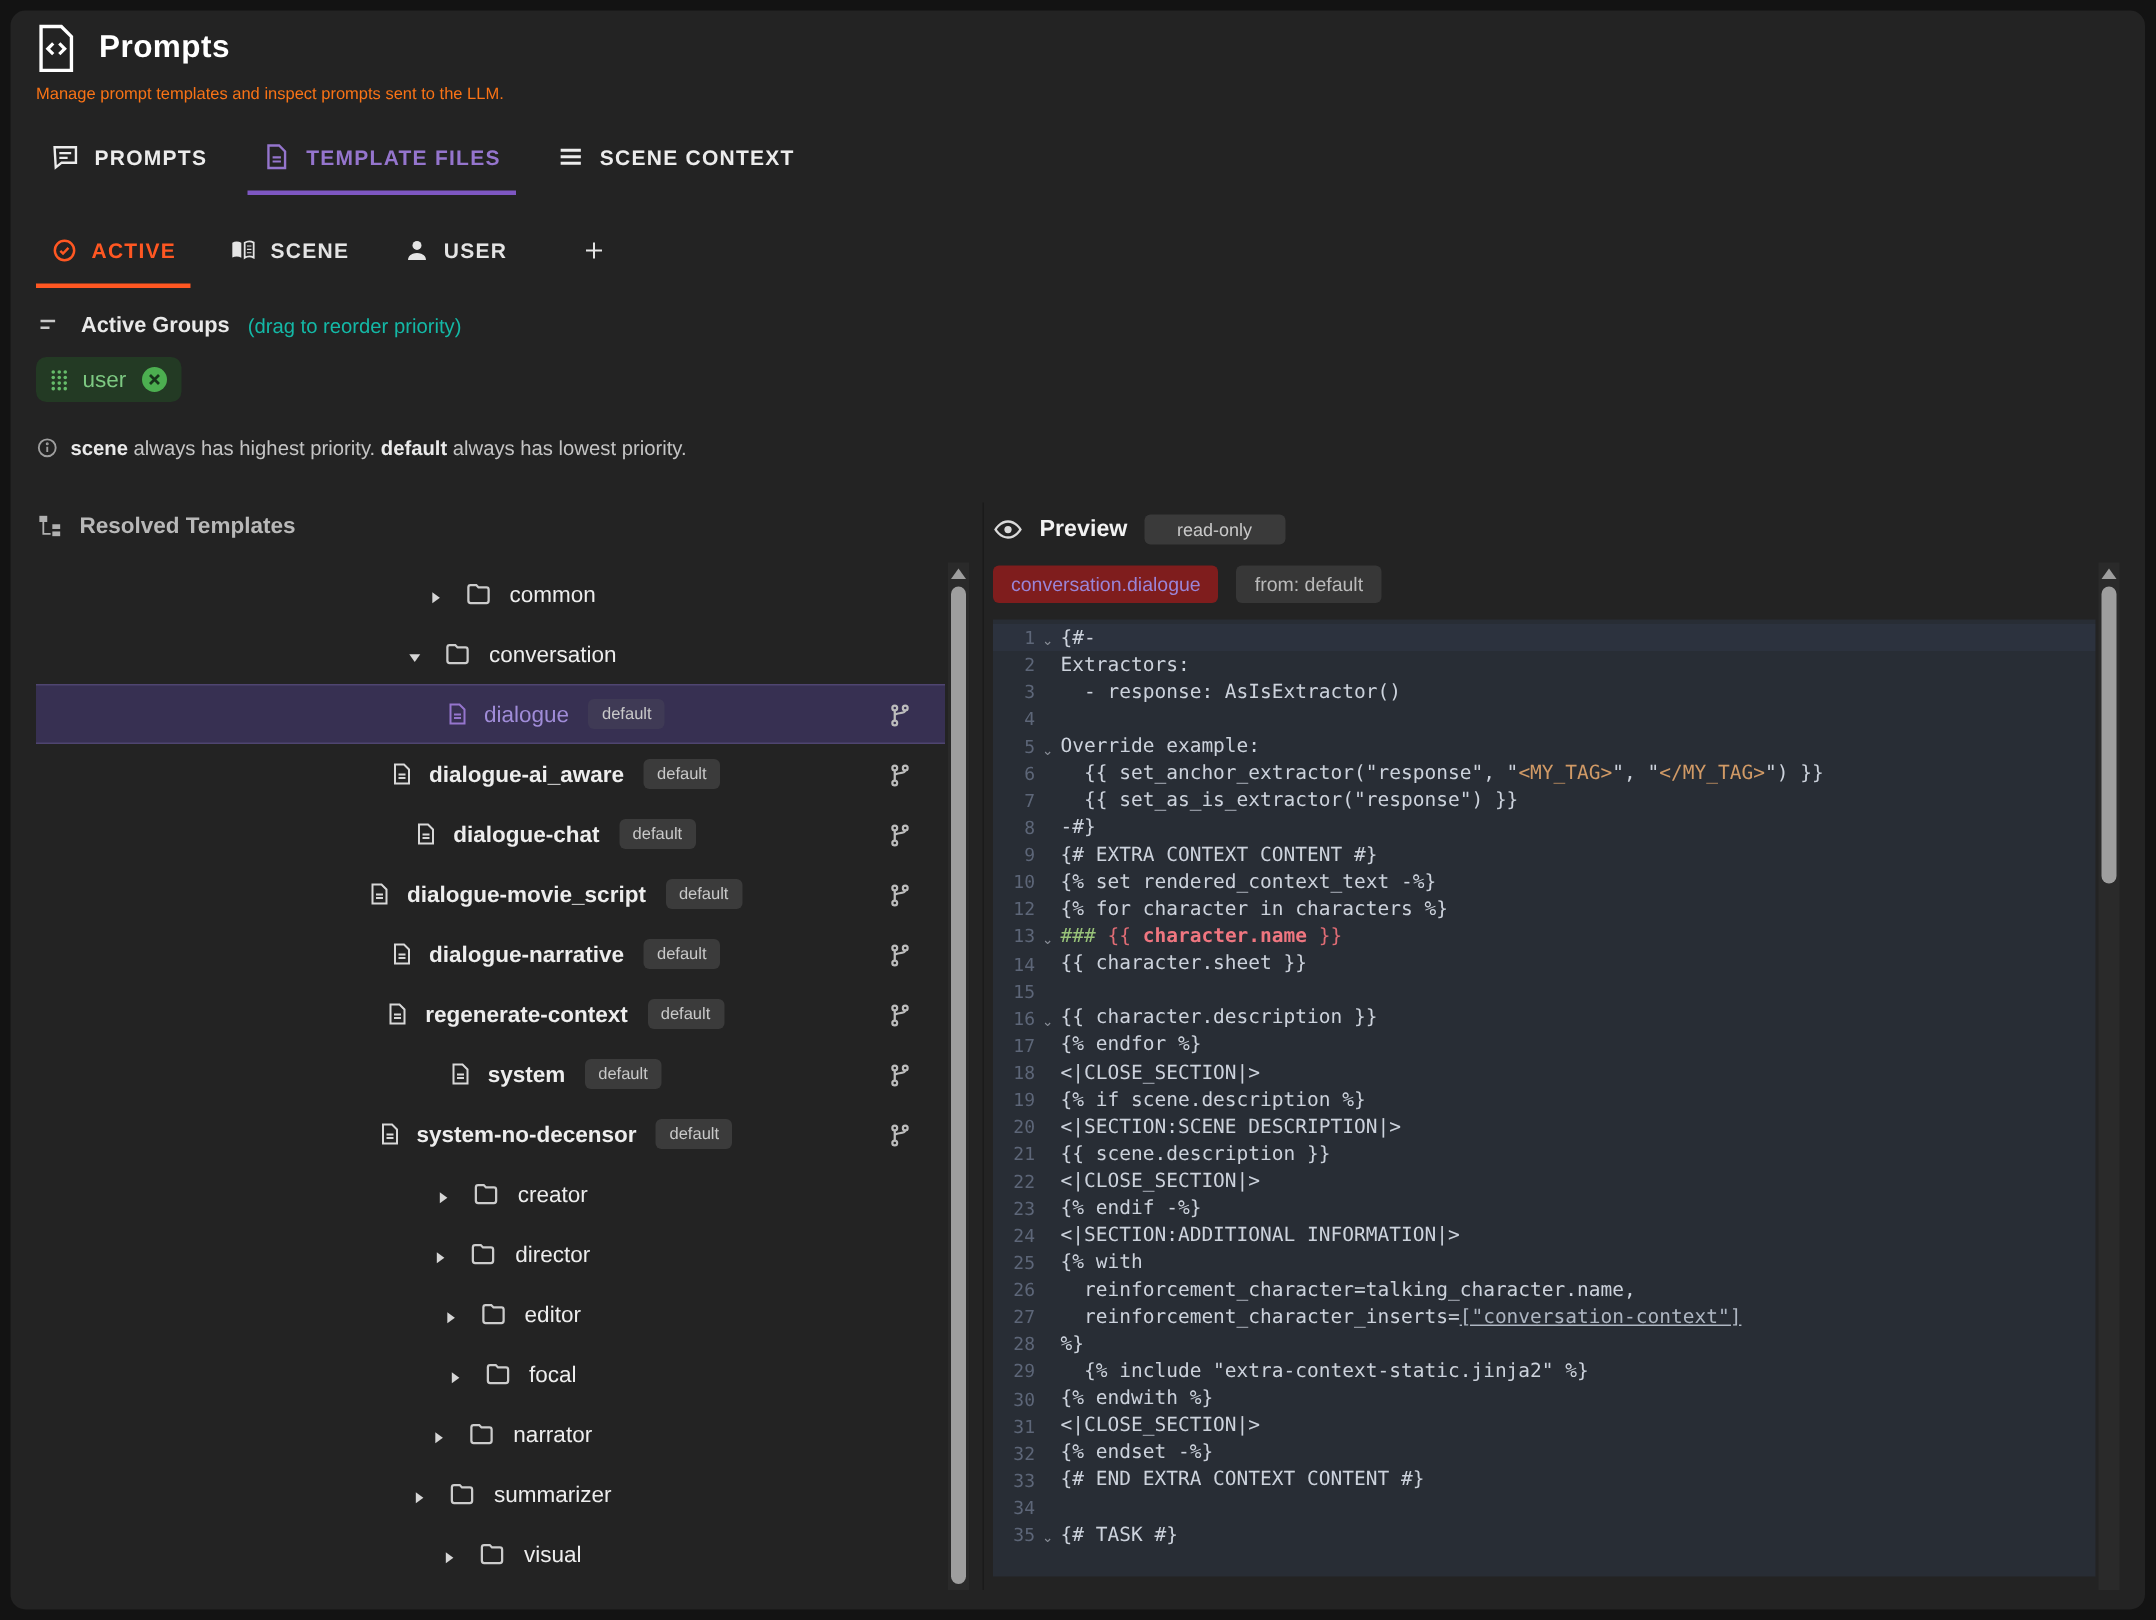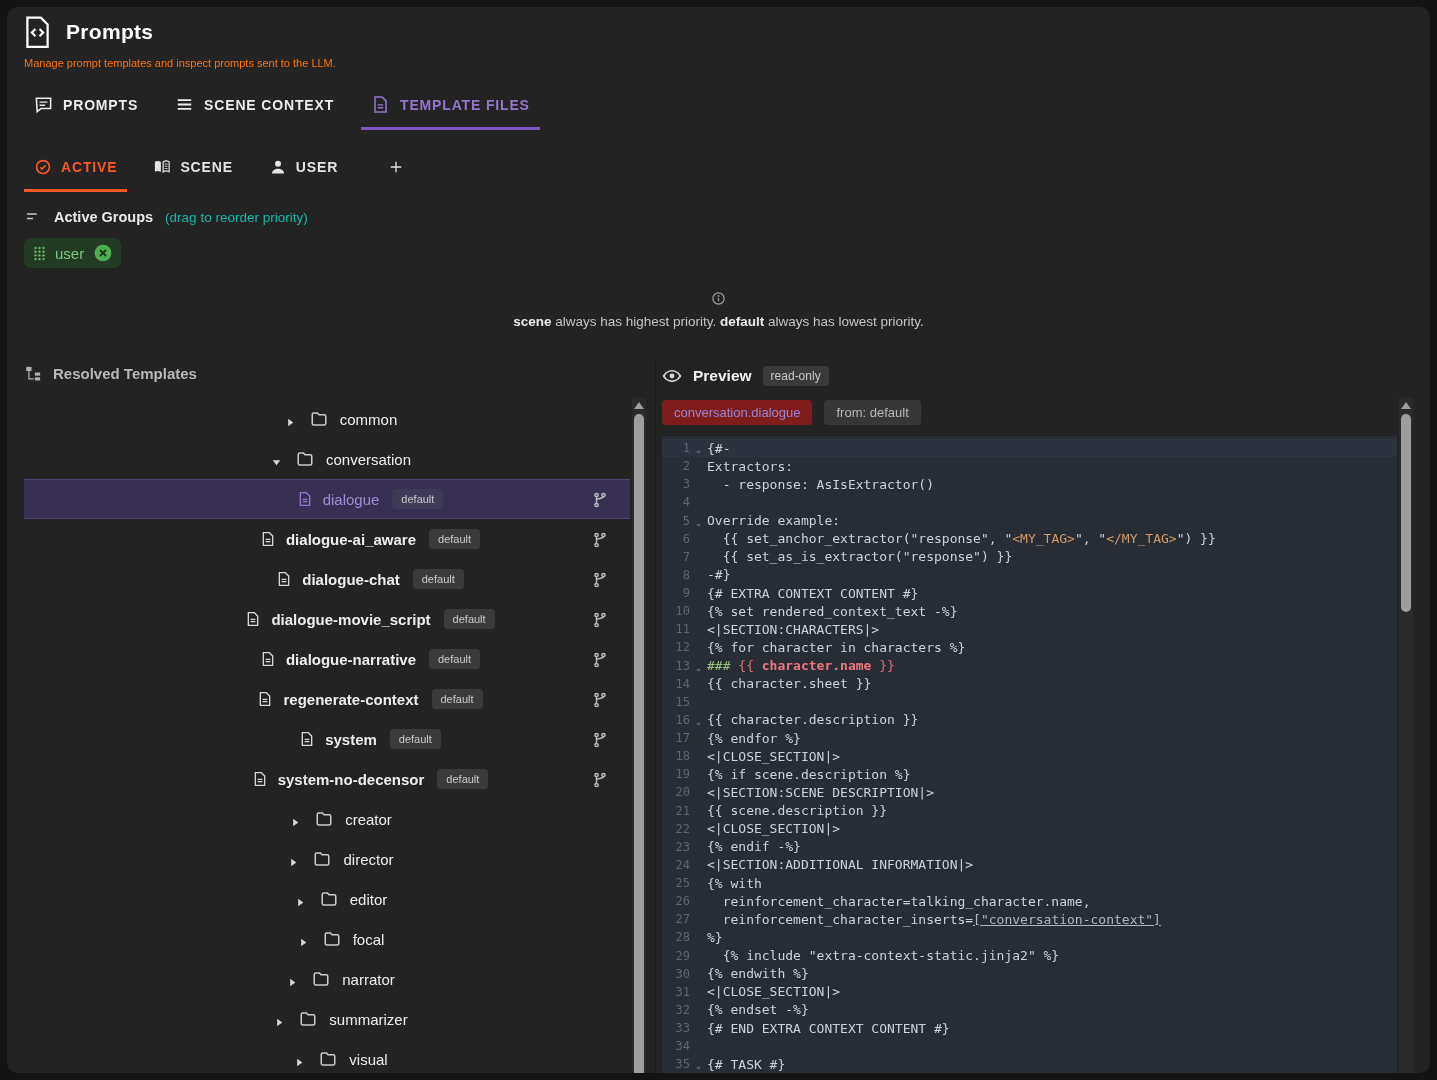--- a/index.html
+++ b/index.html
@@ -34,21 +34,21 @@
   .groups-head { margin-top:16px; display:flex; align-items:center; gap:12px; }
   .groups-head svg { width:18px; height:18px; color:#c9c9c9; }
   .groups-title { font-size:14.5px; font-weight:bold; color:#e9e9e9; }
   .groups-hint { font-size:13.5px; color:#14b8a6; }
   .chip-row { margin-top:12px; display:flex; }
   .group-chip { display:flex; align-items:center; gap:9px; background:#233a24; border-radius:7px;
                 padding:5px 8px 5px 9px; cursor:grab; }
   .group-chip .drag { width:13px; height:15px; color:#66bb6a; }
   .group-chip .chip-label { color:#7dc982; font-size:15px; }
   .group-chip .x-circle { width:20px; height:20px; cursor:pointer; }
-  .note { margin-top:23px; display:flex; align-items:center; gap:8px; font-size:13.5px; color:#c4c4c4;flex-direction:column; }
+  .note { margin-top:23px; display:flex; align-items:center; gap:8px; font-size:13.5px; color:#c4c4c4; }
   .note svg { width:15px; height:15px; color:#9e9e9e; flex:0 0 auto; }
   .note b { color:#eaeaea; }
 
   
   .main { margin-top:29px; display:flex; align-items:stretch; height:725px; }
   .left-panel { width:622px; position:relative; }
   .v-divider { width:1px; background:#1a1a1a; margin:0 6px 0 9px; }
   .right-panel { flex:1; position:relative; }
 
   .panel-head { margin-top:7px; display:flex; gap:11px; height:22px; }
@@ -79,21 +79,21 @@
                     border-left:5px solid transparent; border-right:5px solid transparent;
                     border-bottom:7px solid #9e9e9e; }
   .sbar .thumb { position:absolute; left:2px; right:2px; background:#9e9e9e; border-radius:5px; }
   .tree-sbar .thumb { top:16px; bottom:4px; }
   .prev-sbar .thumb { top:16px; height:198px; }
 
   
   .preview-head { margin-top:7px; display:flex; align-items:center; gap:11px; height:22px; }
   .preview-head svg { width:20px; height:20px; color:#dadada; }
   .preview-title { font-size:15.5px; font-weight:bold; color:#f2f2f2; }
-  .ro-badge { background:#3a3a3a; color:#c9c9c9; font-size:12px; padding:3px 8px; border-radius:4px; }
+  .ro-badge { background:#3a3a3a; color:#c9c9c9; font-size:12px; padding:3px 22px; border-radius:4px; }
   .pchips { margin-top:13px; display:flex; gap:12px; }
   .pchip { font-size:13px; padding:5px 12px; border-radius:4px; }
   .pchip.file-chip { background:#7f1d1d; color:#9b84d6; }
   .pchip.src-chip { background:#373737; color:#b9b9b9; }
 
   .editor { margin-top:11px; height:638px; margin-right:16px; background:#282d35;
             overflow:hidden; padding-top:3px; position:relative; cursor:text; }
   .cl { height:18.14px; display:flex; align-items:center; }
   .cl.hl { background:#2c323e; }
   .ln { width:28px; text-align:right; color:#5d6678; font-family:"DejaVu Sans Mono", monospace;
@@ -125,32 +125,32 @@
     <div class="subtitle">Manage prompt templates and inspect prompts sent to the LLM.</div>
 
     <div class="tabs">
       <div class="tab">
         <svg viewBox="0 0 24 24" fill="none" stroke="currentColor" stroke-width="2">
           <path d="M3 4h18v13H9l-5 4z"></path>
             <path d="M7 9h10M7 13h7" stroke-width="1.8"></path>
         </svg>
         <span>PROMPTS</span>
       </div>
-      <div class="tab">
-        <svg viewBox="0 0 24 24" fill="none" stroke="currentColor" stroke-width="2.4">
-          <path d="M3.5 6.5h17M3.5 12h17M3.5 17.5h17"></path>
-        </svg>
-        <span>SCENE CONTEXT</span>
-      </div>
       <div class="tab active">
         <svg viewBox="0 0 24 24" fill="none" stroke="currentColor" stroke-width="2">
           <path d="M5 2.5h9l5 5v14H5z"></path>
             <path d="M8.5 12.5h7M8.5 16h7" stroke-width="1.8"></path>
         </svg>
         <span>TEMPLATE FILES</span>
+      </div>
+      <div class="tab">
+        <svg viewBox="0 0 24 24" fill="none" stroke="currentColor" stroke-width="2.4">
+          <path d="M3.5 6.5h17M3.5 12h17M3.5 17.5h17"></path>
+        </svg>
+        <span>SCENE CONTEXT</span>
       </div>
     </div>
 
     <div class="subtabs">
       <div class="subtab active">
         <svg viewBox="0 0 24 24" fill="none" stroke="currentColor" stroke-width="2.2">
           <circle cx="12" cy="12" r="8.6"></circle>
             <path d="M8.3 12.3l2.4 2.4 4.8-5"></path>
         </svg>
         <span>ACTIVE</span>
@@ -491,25 +491,20 @@
               <span class="ln">9</span>
               <span class="fold"></span>
               <span class="txt"><span class="tok">{# EXTRA CONTEXT CONTENT #}</span></span>
             </div>
             <div class="cl">
               <span class="ln">10</span>
               <span class="fold"></span>
               <span class="txt"><span class="tok">{% set rendered_context_text -%}</span></span>
             </div>
             <div class="cl">
-              <span class="ln">11</span>
-              <span class="fold"></span>
-              <span class="txt"><span class="tok">&lt;|SECTION:CHARACTERS|&gt;</span></span>
-            </div>
-            <div class="cl">
               <span class="ln">12</span>
               <span class="fold"></span>
               <span class="txt"><span class="tok">{% for character in characters %}</span></span>
             </div>
             <div class="cl">
               <span class="ln">13</span>
               <span class="fold">⌄</span>
               <span class="txt"><span class="tok tok-g">### </span><span class="tok tok-r">{{ </span><span class="tok tok-rb">character.name</span><span class="tok tok-r"> }}</span></span>
             </div>
             <div class="cl">

